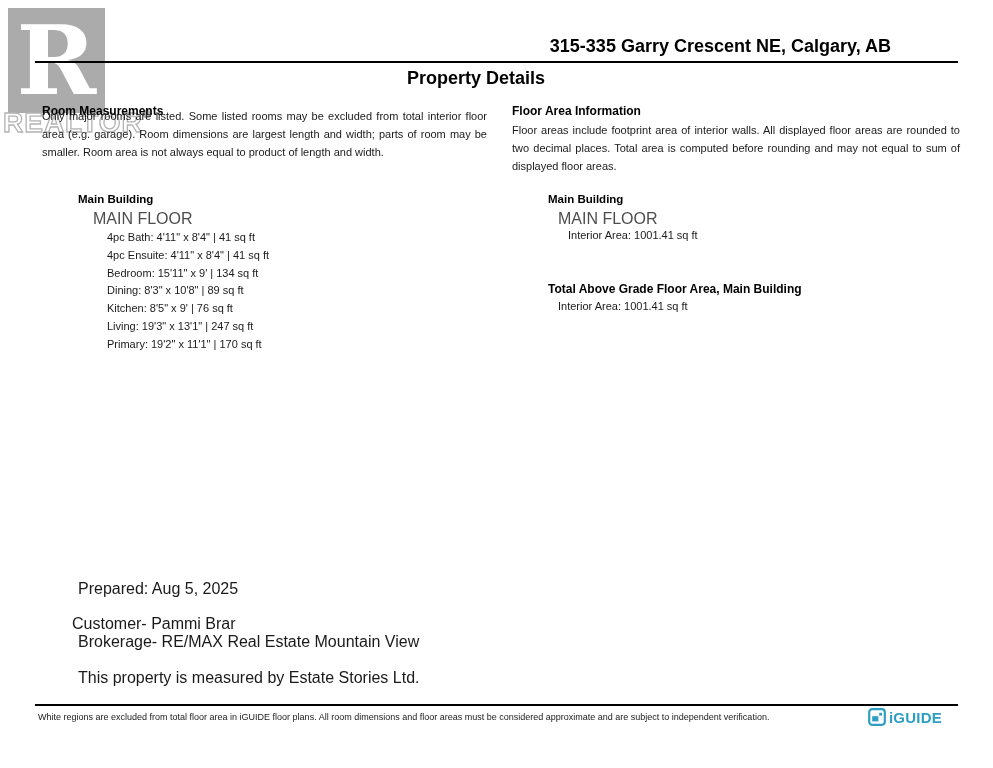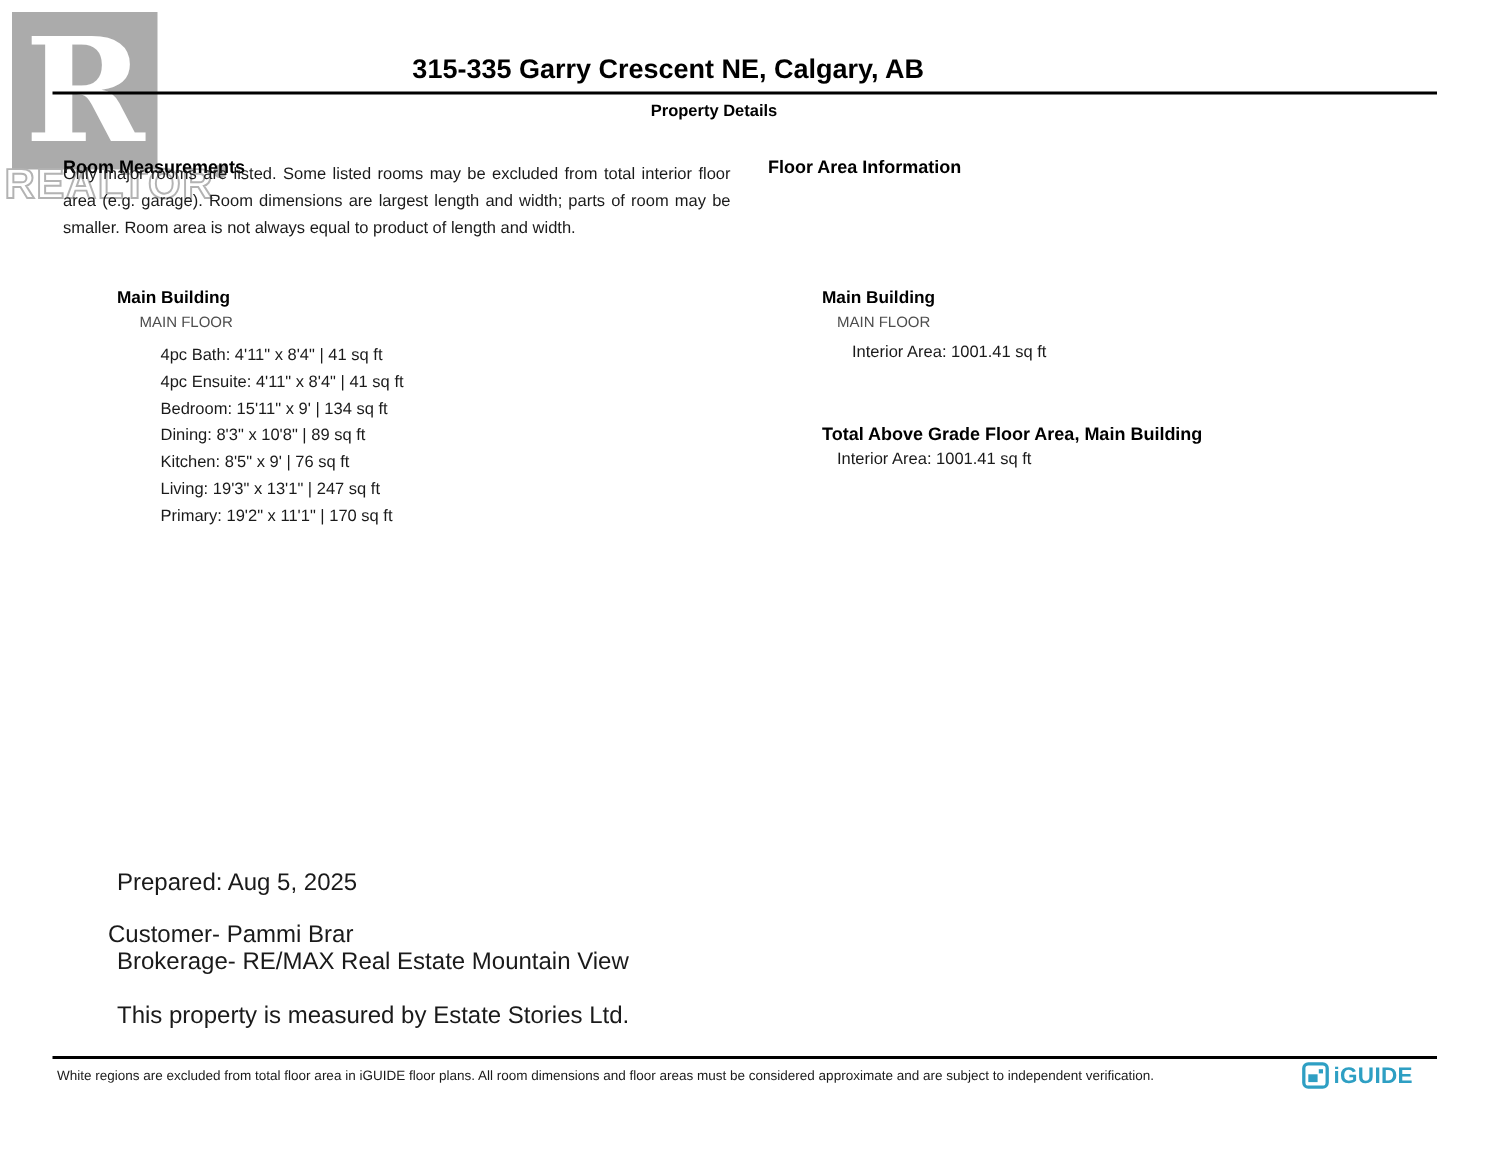--- a/index.html
+++ b/index.html
@@ -32,42 +32,42 @@
     font-size: 28px; font-weight: bold;
     letter-spacing: 1px;
     color: #ffffff;
     -webkit-text-stroke: 1.3px #b3b3b3;
     white-space: nowrap;
   }
   .wm-reg { font-size: 11px; vertical-align: 14px; letter-spacing: 0; }
   
   .title {
     position: absolute; left: 0; top: 36px; width: 891px;
-    text-align: center; font-size: 18px; font-weight: bold;
+    text-align: right; font-size: 18px; font-weight: bold;
     color: #000000; z-index: 1;
   }
   .title-rule {
     position: absolute; left: 35px; top: 61px; width: 923px; height: 2px;
     background: #000000; z-index: 2;
   }
   .subtitle {
     position: absolute; left: 0; top: 68px; width: 952px;
-    text-align: center; font-size: 11px; font-weight: bold;
+    text-align: center; font-size: 18px; font-weight: bold;
     color: #000000; z-index: 1;
   }
   
   .section-head {
     position: absolute; font-size: 12px; font-weight: bold; color: #000; z-index: 1;
   }
   .section-para {
     position: absolute; font-size: 11px; line-height: 18px;
     text-align: justify; color: #1a1a1a; z-index: 1;
   }
   .b-heading { position: absolute; font-size: 11.5px; font-weight: bold; color: #000; z-index: 1; text-align: center; }
-  .f-label   { position: absolute; font-size: 10px; color: #4d4d4d; z-index: 1; }
+  .f-label   { position: absolute; font-size: 16px; color: #4d4d4d; z-index: 1; }
   .room-list { position: absolute; font-size: 11px; line-height: 17.8px; color: #1a1a1a; z-index: 1; }
   .area-line { position: absolute; font-size: 11px; color: #1a1a1a; z-index: 1; }
   
   .meta-line { position: absolute; font-size: 16px; color: #1a1a1a; z-index: 1; }
   
   .footer-rule {
     position: absolute; left: 35px; top: 704px; width: 923px; height: 2px;
     background: #000000; z-index: 1;
   }
   .footer-text {
@@ -108,20 +108,21 @@
     <div>4pc Bath: 4'11" x 8'4" | 41 sq ft</div>
     <div>4pc Ensuite: 4'11" x 8'4" | 41 sq ft</div>
     <div>Bedroom: 15'11" x 9' | 134 sq ft</div>
     <div>Dining: 8'3" x 10'8" | 89 sq ft</div>
     <div>Kitchen: 8'5" x 9' | 76 sq ft</div>
     <div>Living: 19'3" x 13'1" | 247 sq ft</div>
     <div>Primary: 19'2" x 11'1" | 170 sq ft</div>
   </div>
 
   <div class="section-head" style="left:512px; top:104px;">Floor Area Information</div>
+  <div class="section-para" style="left:512px; top:121px; width:448px;">Floor areas include footprint area of interior walls. All displayed floor areas are rounded to two decimal places. Total area is computed before rounding and may not equal to sum of displayed floor areas.</div>
 
   <div class="b-heading" style="left:548px; top:193px;">Main Building</div>
   <div class="f-label" style="left:558px; top:210px;">MAIN FLOOR</div>
   <div class="area-line" style="left:568px; top:229px;">Interior Area: 1001.41 sq ft</div>
 
   <div class="b-heading" style="left:548px; top:282px; font-size:12px;">Total Above Grade Floor Area, Main Building</div>
   <div class="area-line" style="left:558px; top:300px;">Interior Area: 1001.41 sq ft</div>
 
   <div class="meta-line" style="left:78px; top:580px;">Prepared: Aug 5, 2025</div>
   <div class="meta-line" style="left:72px; top:615px;">Customer- Pammi Brar</div>

